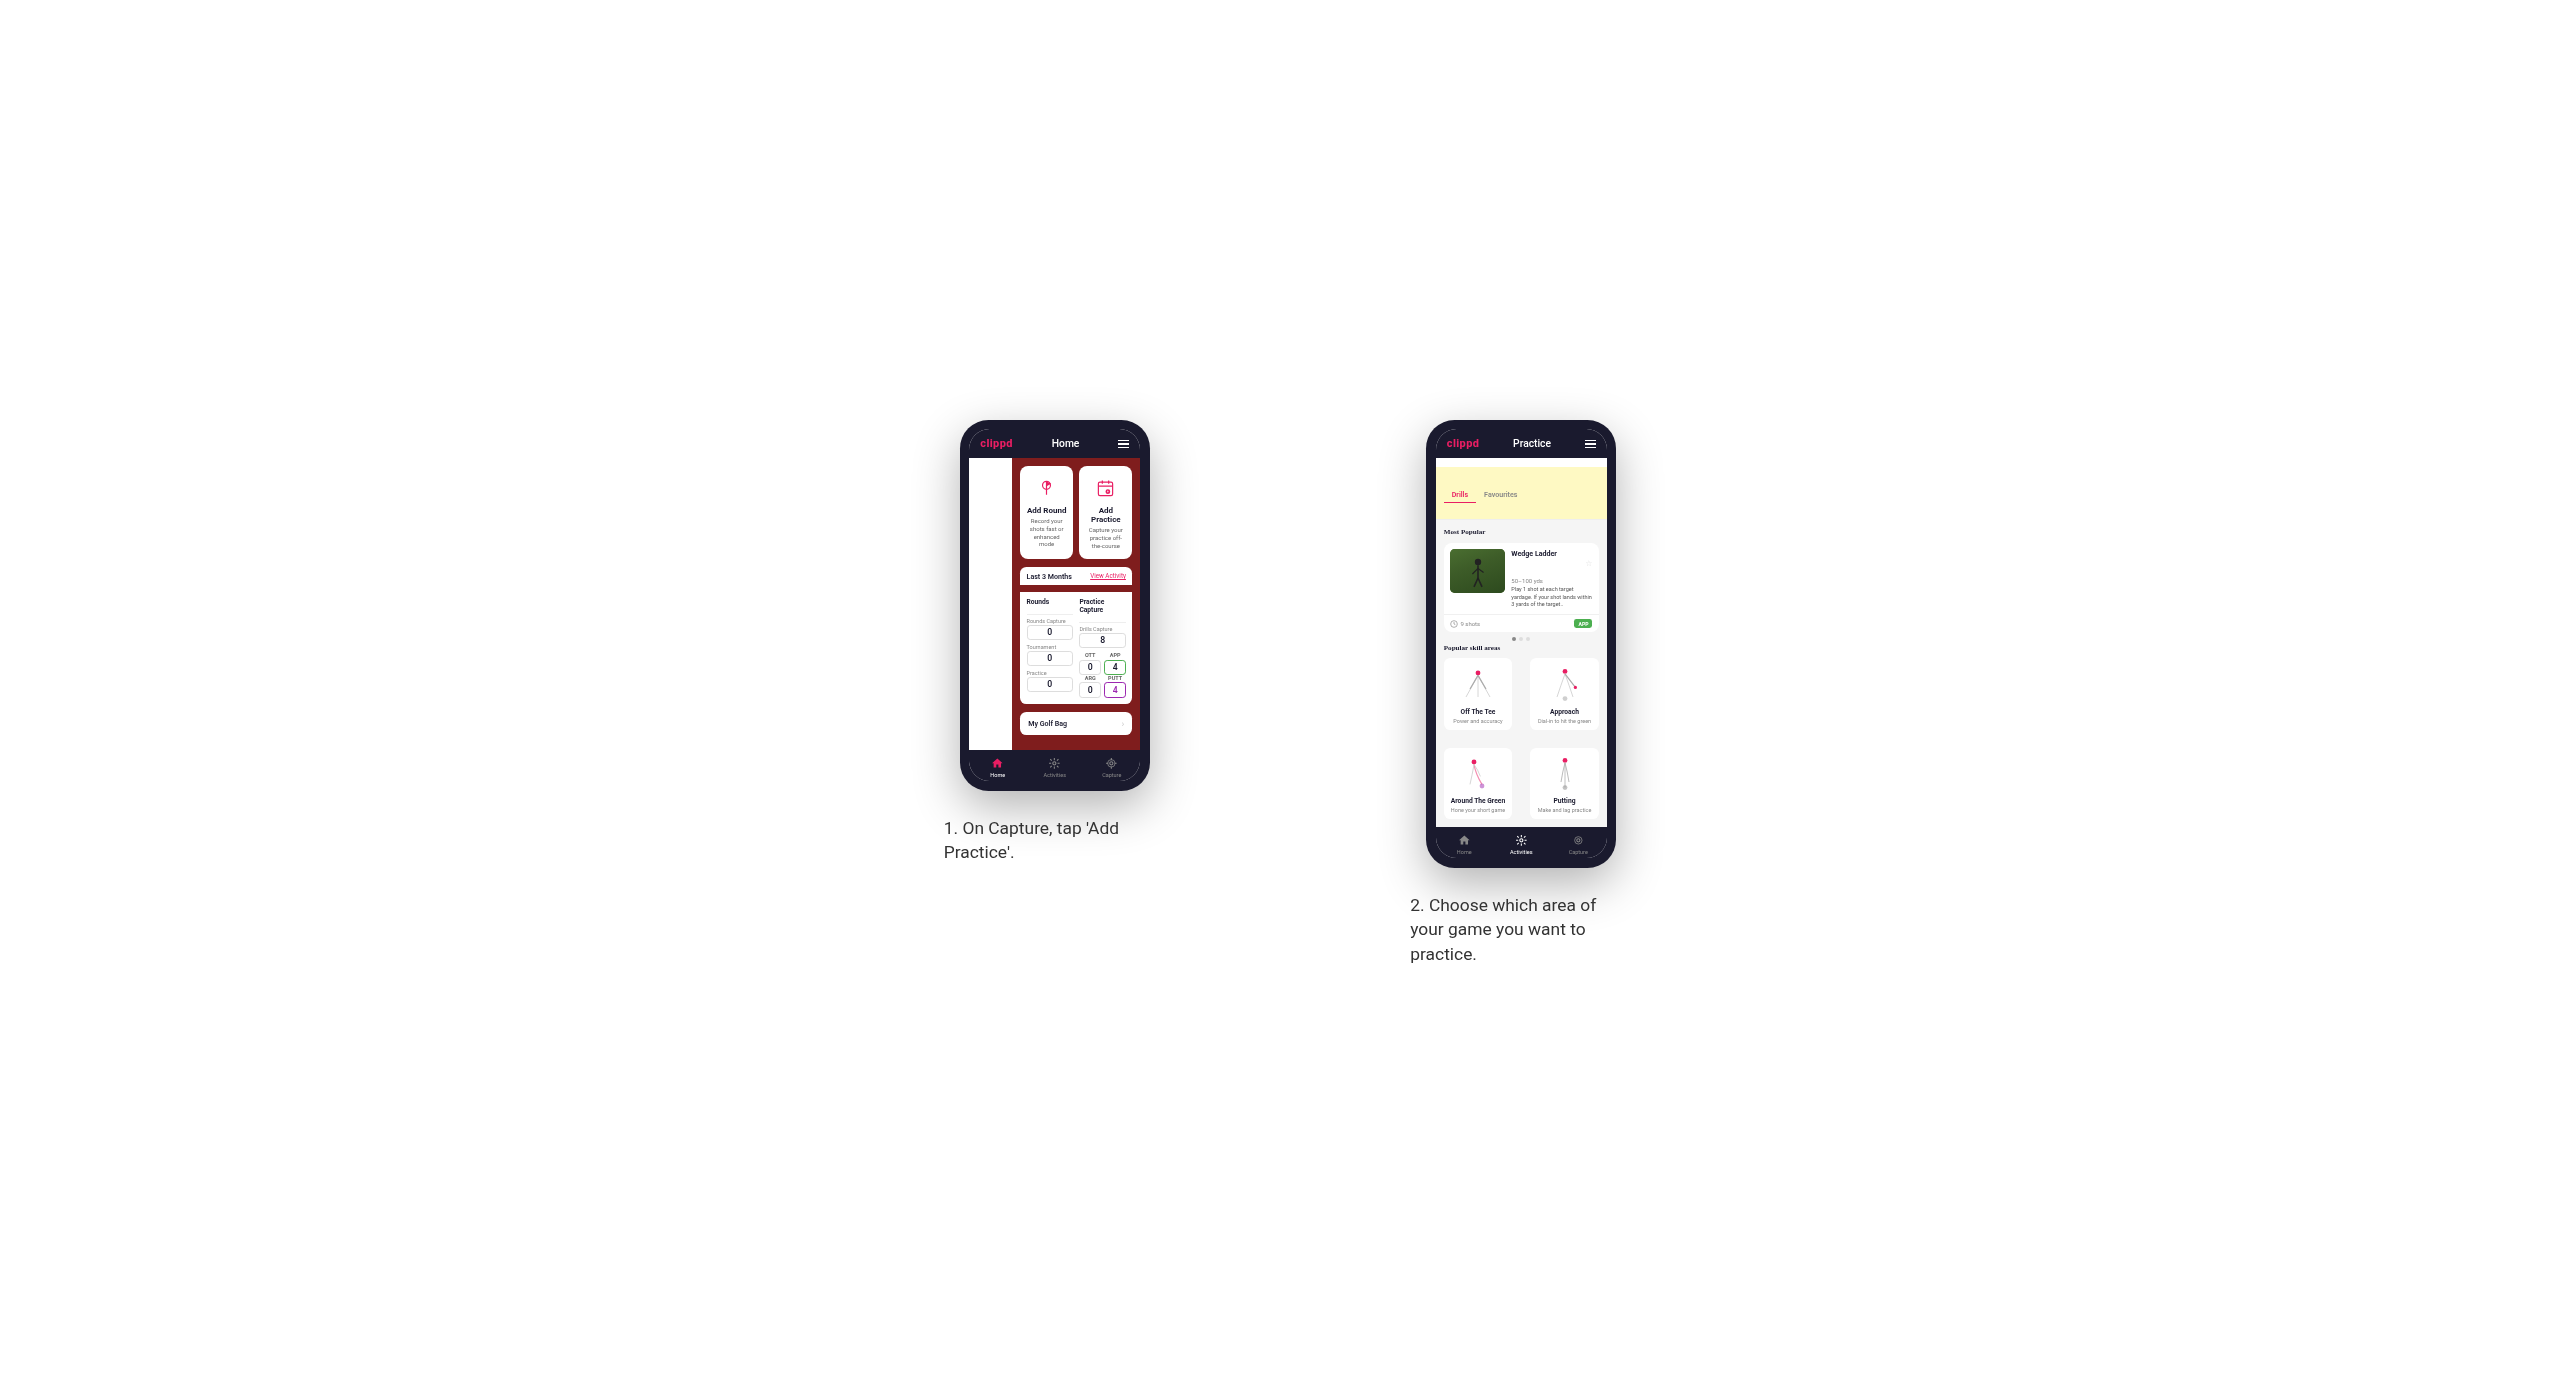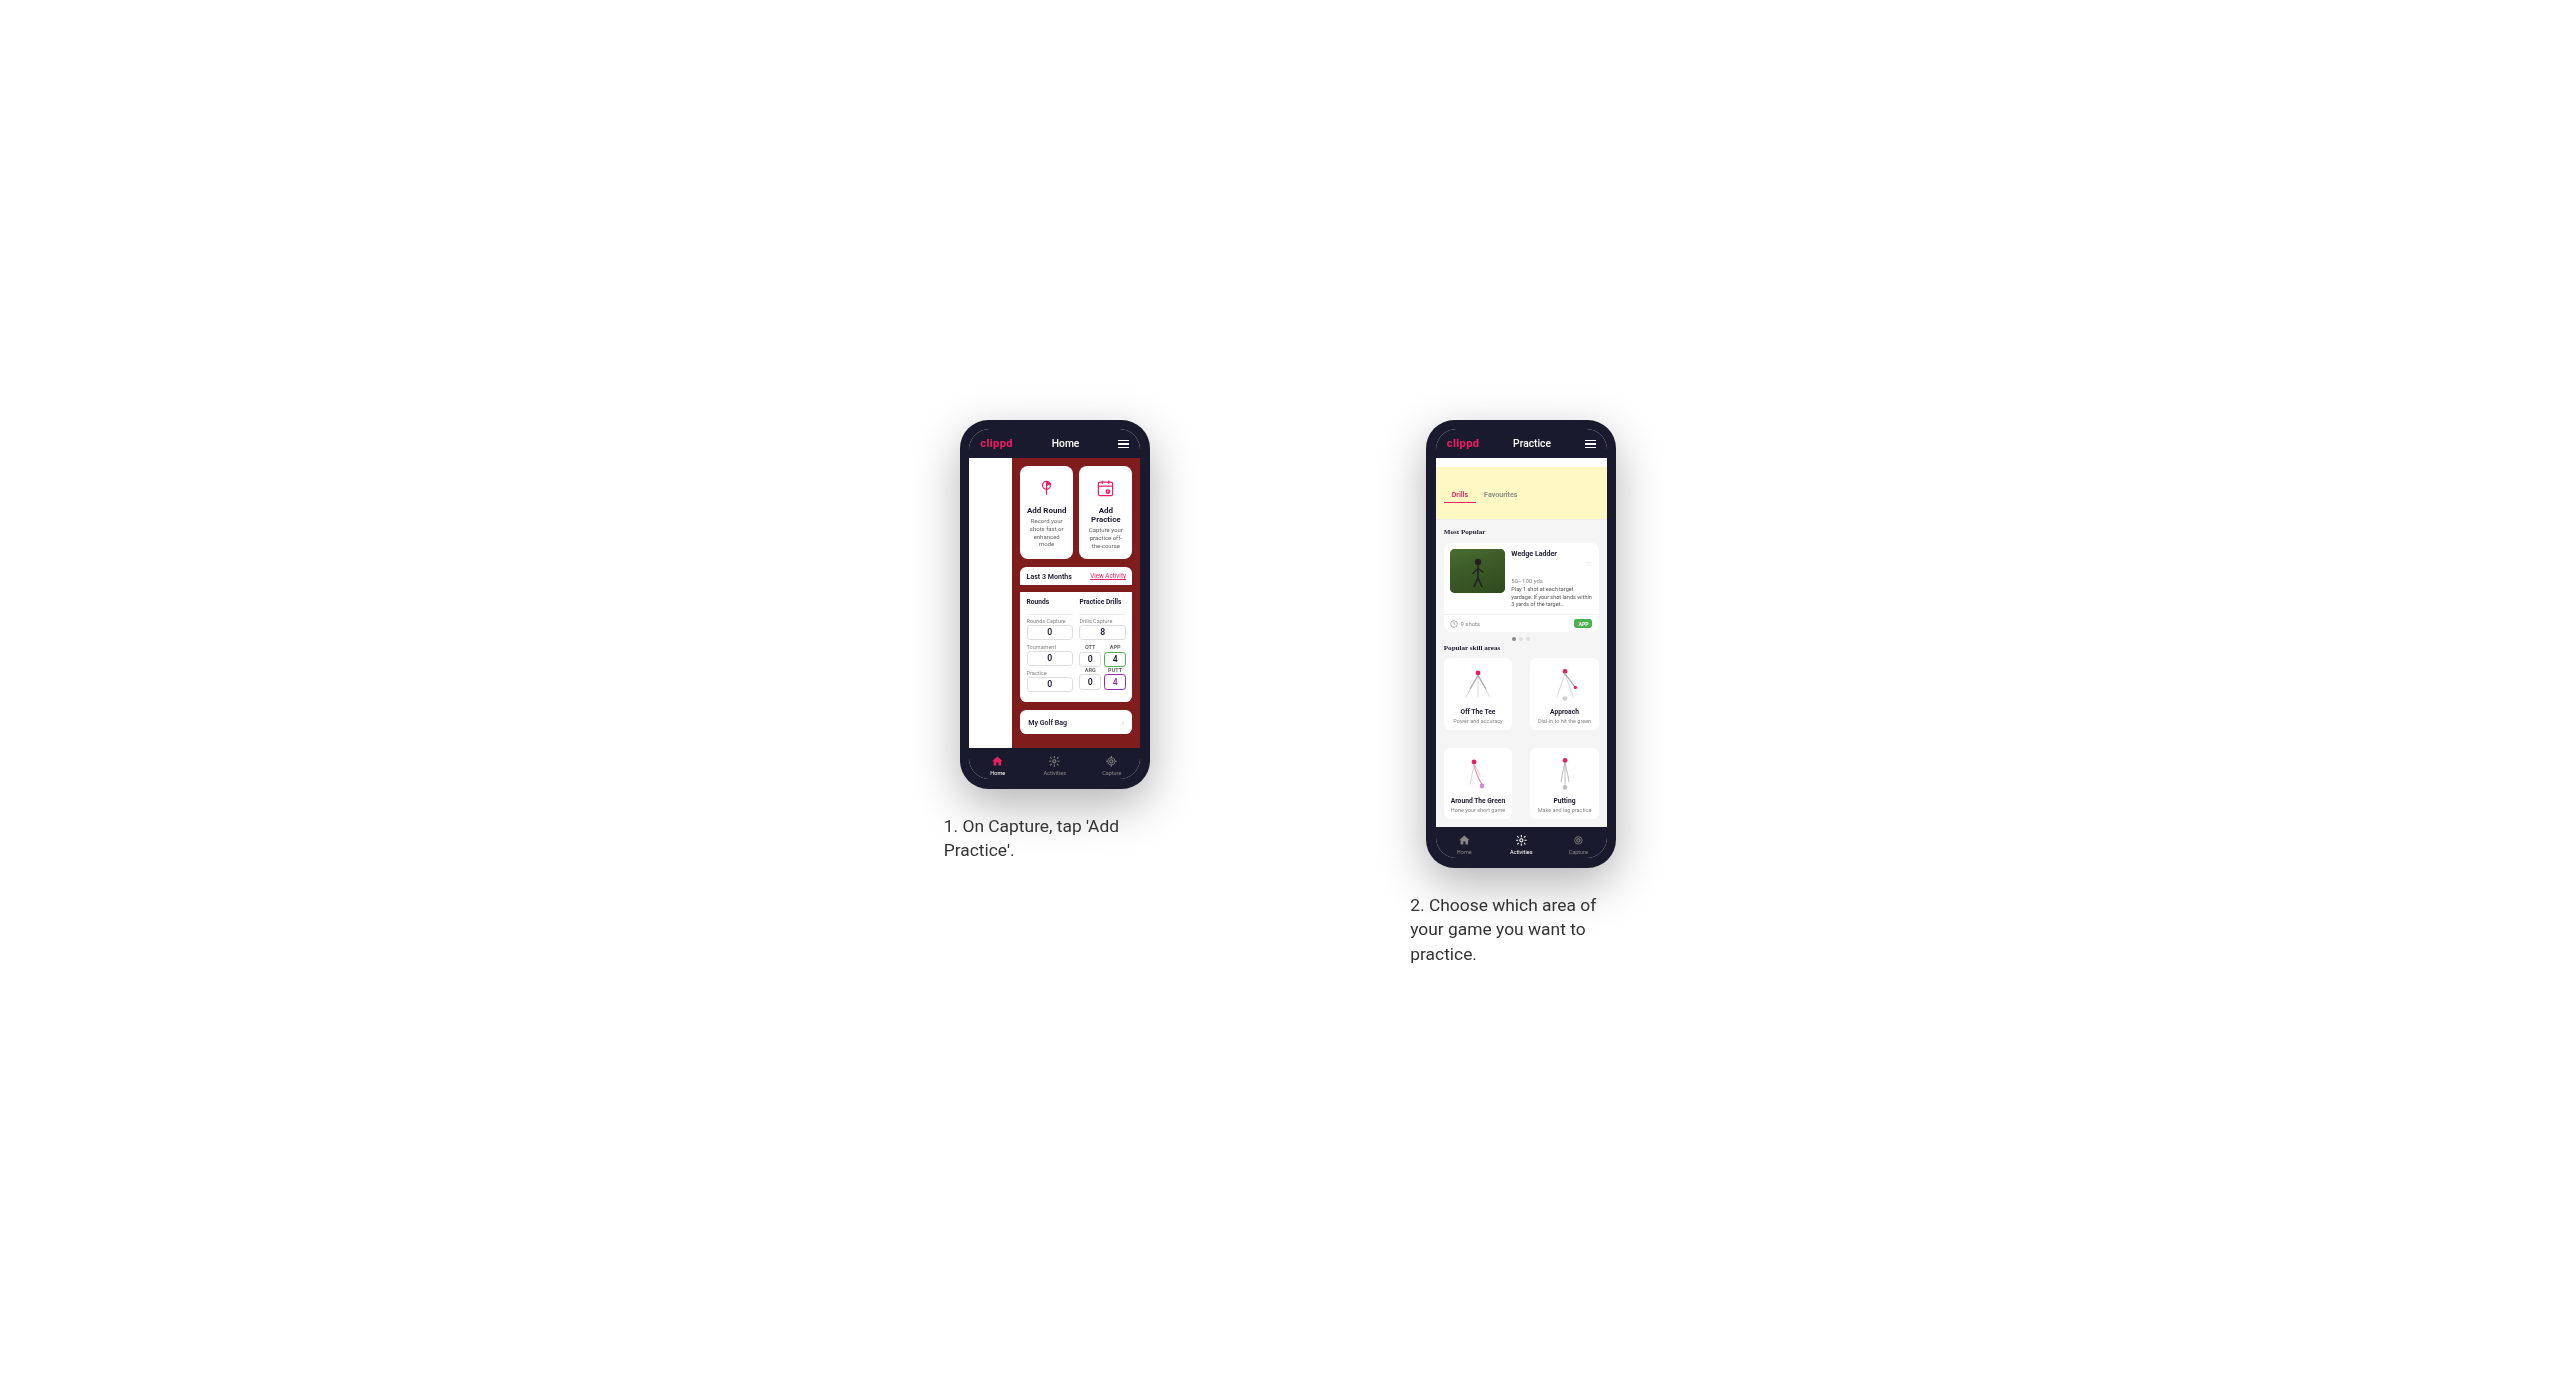--- a/index.html
+++ b/index.html
@@ -483,21 +483,21 @@
                 <div class="stat-label">Tournament</div>
                 <div class="stat-value-box">0</div>
               </div>
               <div class="stat-item">
                 <div class="stat-label">Practice</div>
                 <div class="stat-value-box">0</div>
               </div>
             </div>
 
             <div class="stats-col">
-              <div class="stats-col-title">Practice Drills</div>
+              <div class="stats-col-title">Practice Capture</div>
               <div class="stat-item">
                 <div class="stat-label">Drills Capture</div>
                 <div class="stat-value-box">8</div>
               </div>
               <div class="stats-sub">
                 <div class="stats-sub-col">
                   <div class="stats-sub-label">OTT</div>
                   <div class="stat-value-box">0</div>
                 </div>
                 <div class="stats-sub-col">

